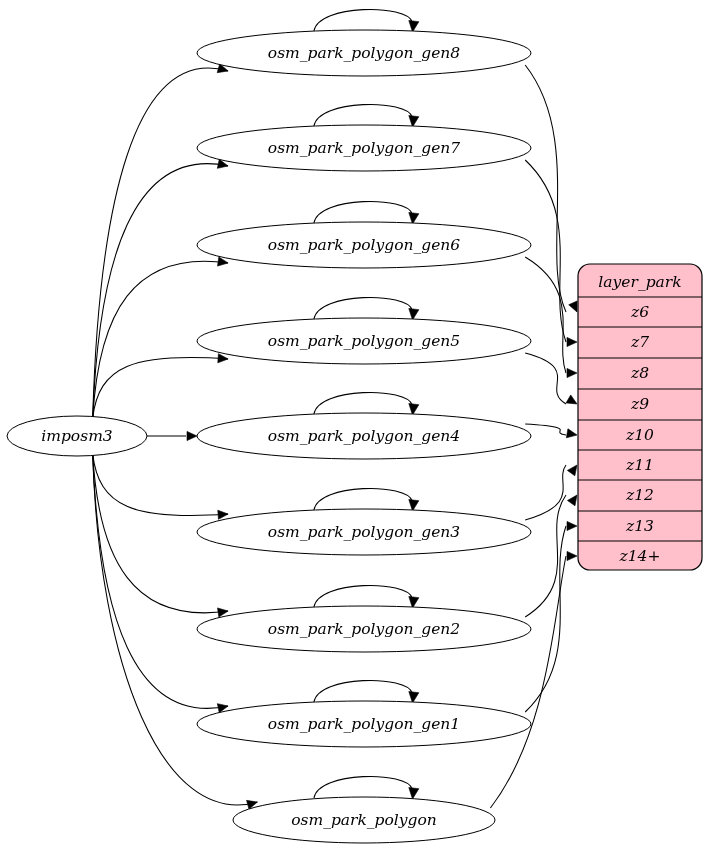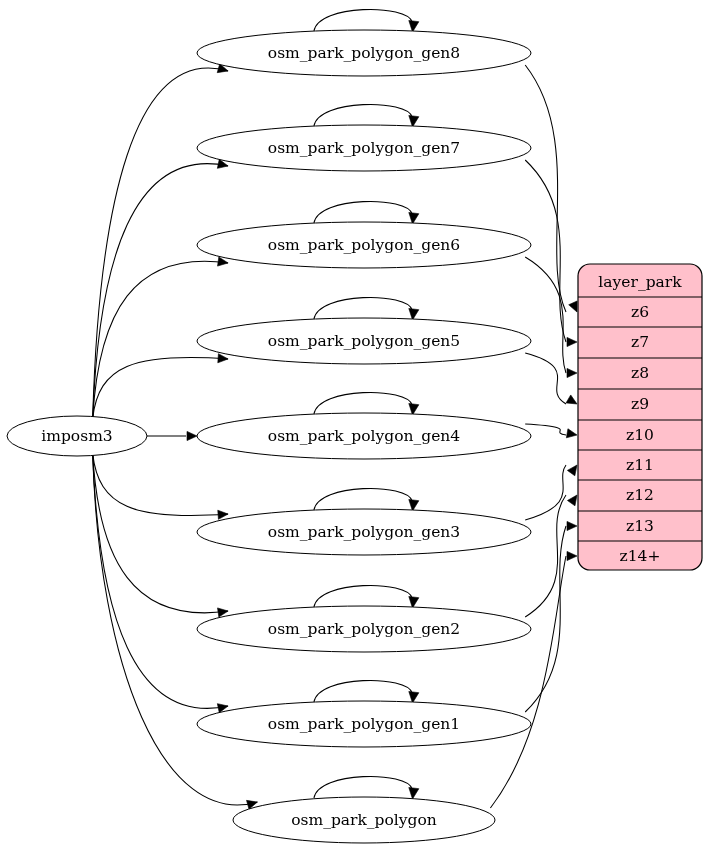--- a/index.html
+++ b/index.html
@@ -10,20 +10,21 @@
   body {
     width: 707px;
     height: 851px;
     font-family: "DejaVu Serif", serif;
     overflow: hidden;
   }
   #graph {
     position: relative;
     width: 707px;
     height: 851px;
+    font-style: italic;
   }
   svg {
     display: block;
   }
   .node-ellipse {
     fill: #ffffff;
     stroke: #000000;
     stroke-width: 1;
   }
   .node-label {

